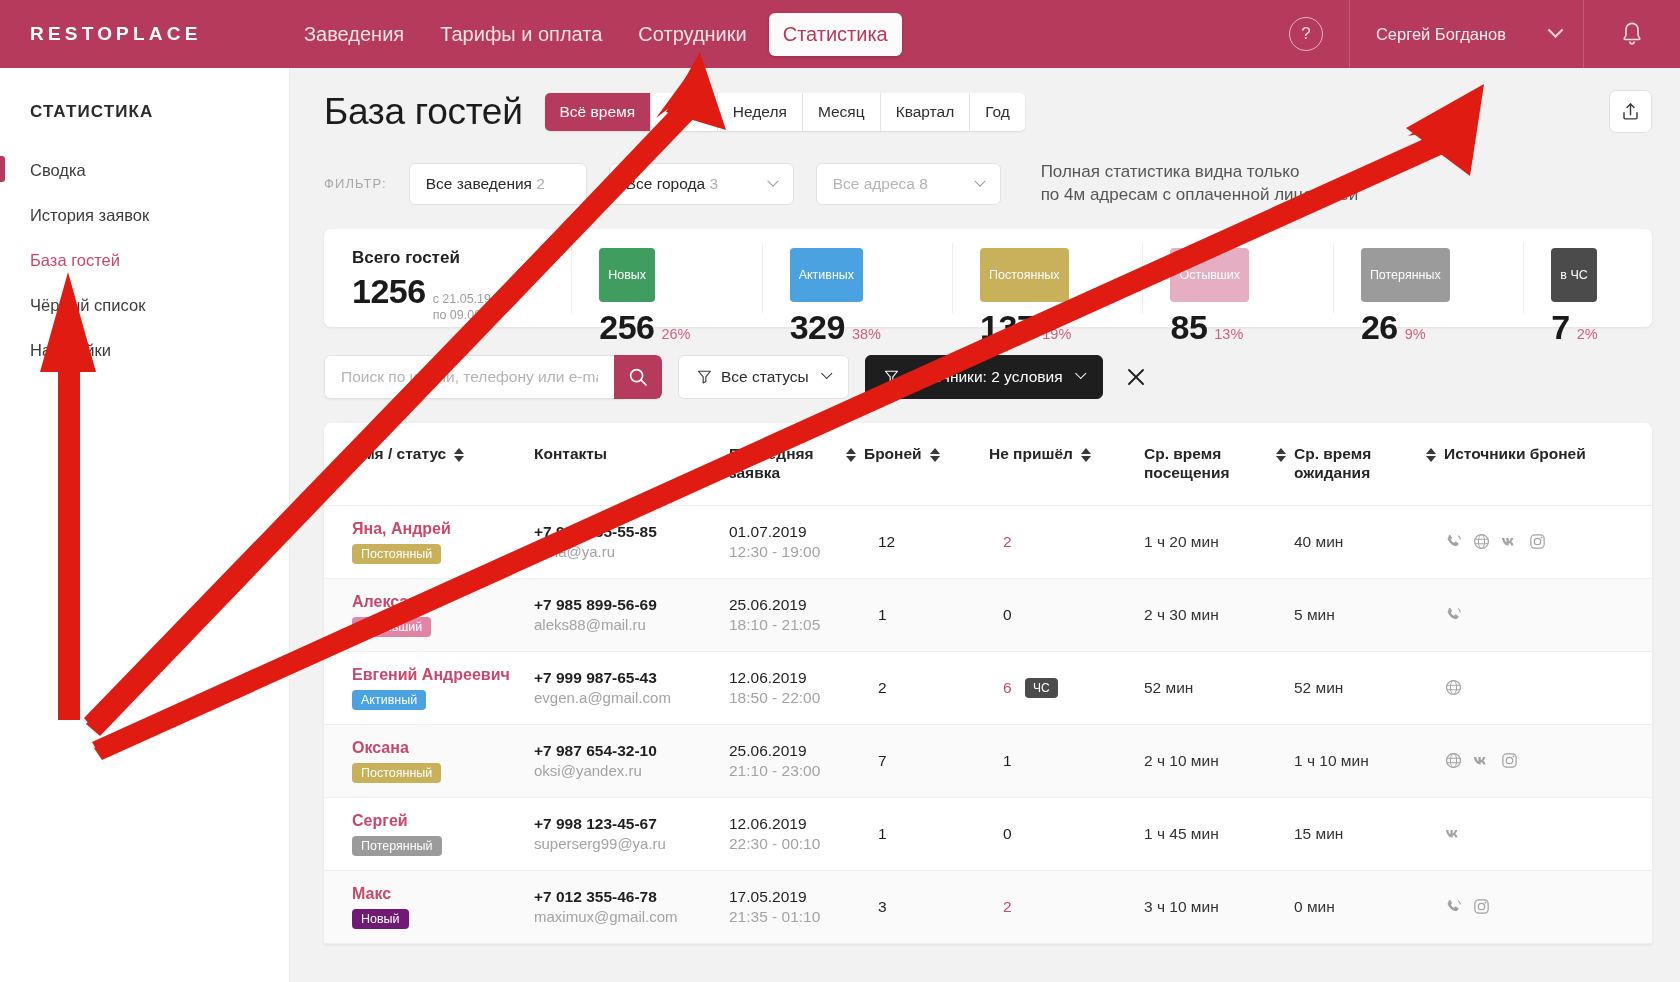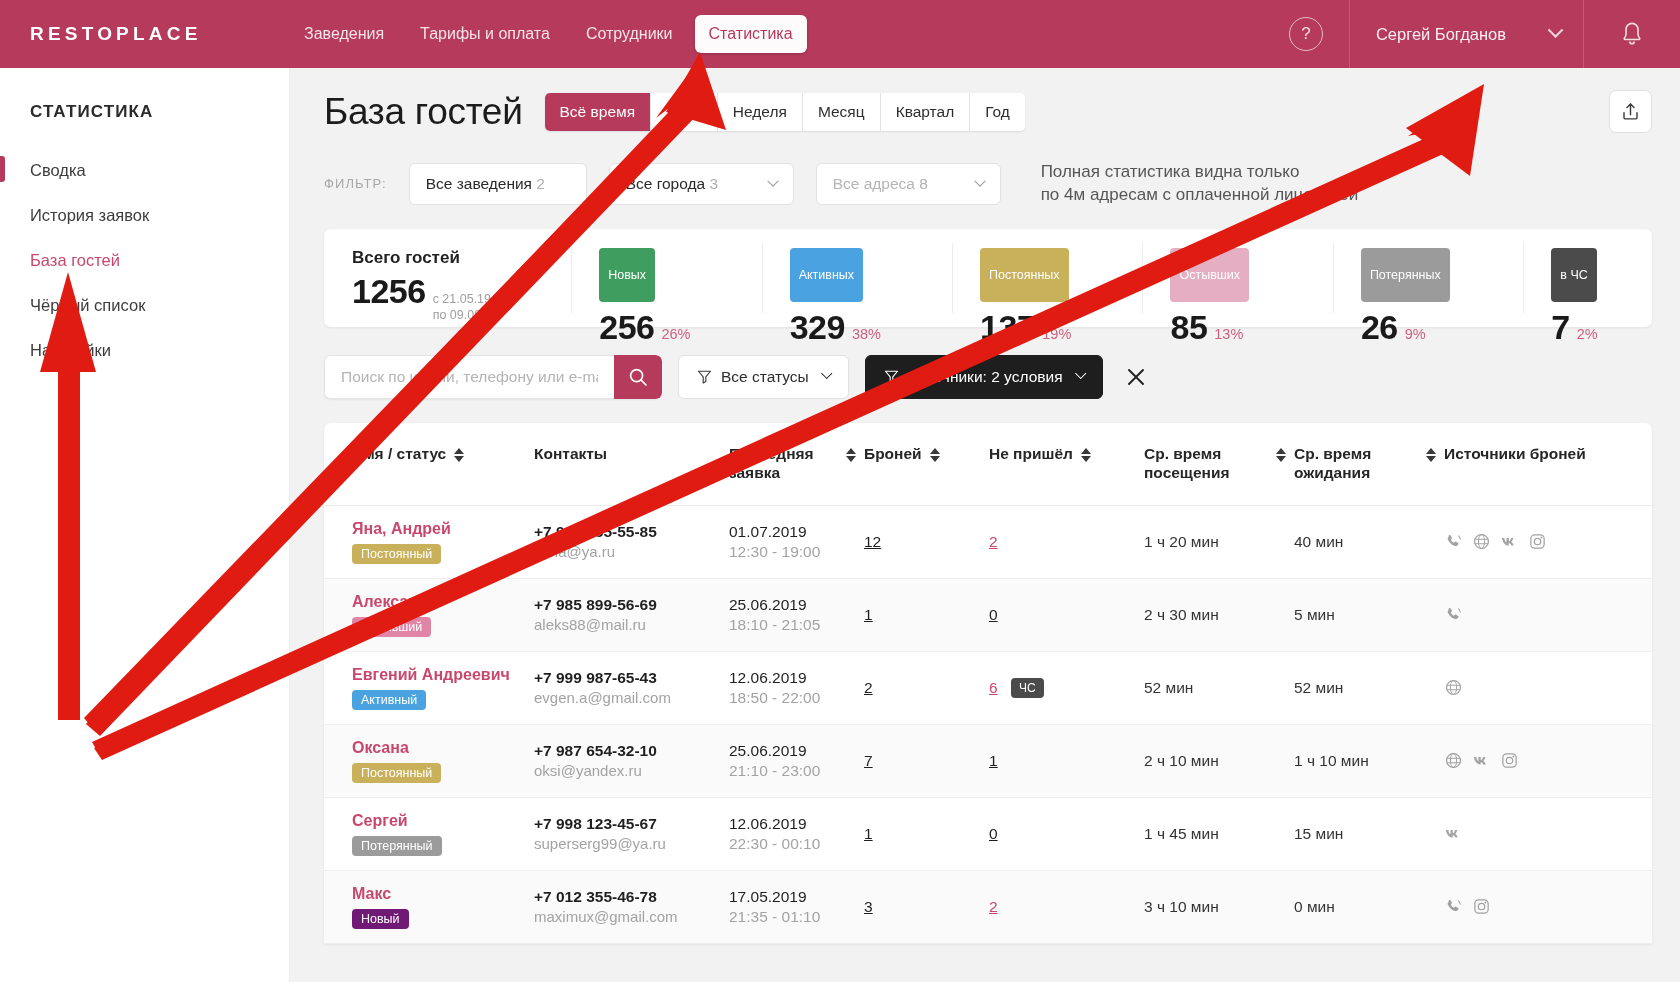--- a/index.html
+++ b/index.html
@@ -15,21 +15,21 @@
   .topbar {
     height: 68px; background: #b63a5b; display: flex; align-items: center;
     position: relative; z-index: 5;
   }
   .brand {
     color: #fff; font-size: 19px; font-weight: 700; letter-spacing: 4.2px;
     padding-left: 30px; width: 290px; flex: 0 0 290px;
   }
   .nav { display: flex; align-items: center; gap: 8px; flex: 1 1 auto; }
   .nav-item {
-    color: #f6e3e8; font-size: 16px; padding: 10px 14px; border-radius: 6px;
+    color: #f6e3e8; font-size: 20px; padding: 10px 14px; border-radius: 6px;
     white-space: nowrap; cursor: pointer;
   }
   .nav-item.active {
     background: #fdfbfb; color: #b63a5b; font-weight: 400;
     box-shadow: 0 1px 3px rgba(0,0,0,.2);
   }
   .topbar-right { display: flex; align-items: center; height: 100%; }
   .help-btn {
     width: 34px; height: 34px; border-radius: 50%; border: 1.6px solid #e6b9c6;
     color: #f3dde3; display: flex; align-items: center; justify-content: center;
@@ -159,21 +159,21 @@
   .tri-dn { width:0;height:0;border-left:5px solid transparent;border-right:5px solid transparent;border-top:6px solid #383838; }
   tbody td { padding: 14px 8px 14px 0; border-bottom: 1px solid #efefef; vertical-align: middle; font-size: 15.5px; color: #333; }
   tbody td:first-child { padding-left: 28px; }
   tbody tr.alt td { background: #fafafa; }
   .gname { color: #c8486c; font-weight: 700; font-size: 16px; margin-bottom: 6px; }
   .gbadge { display: inline-block; font-size: 12.5px; color: #fff; border-radius: 4px; padding: 3px 9px; }
   .phone { color: #1f1f1f; font-weight: 700; font-size: 15.5px; }
   .email { color: #a3a3a3; font-size: 15px; margin-top: 2px; }
   .date-d { color: #1f1f1f; font-weight: 400; }
   .date-t { color: #a3a3a3; margin-top: 2px; }
-  .lnk { color: #1f1f1f; text-decoration: underline; cursor: pointer; }
+  .lnk { color: #1f1f1f; cursor: pointer; margin-left: 14px; }
   .lnk.red { color: #c8486c; }
   .cs-badge { display:inline-block; background:#4b4b4b; color:#fff; font-size:12px; border-radius:4px; padding:3px 8px; margin-left:9px; vertical-align: 1px; }
   .src { display: flex; gap: 9px; align-items: center; opacity: .62; }
   .src svg { display:block; }
 
   
   .arrows { position: absolute; inset: 0; pointer-events: none; z-index: 40; }
 </style>
 </head>
 <body>

